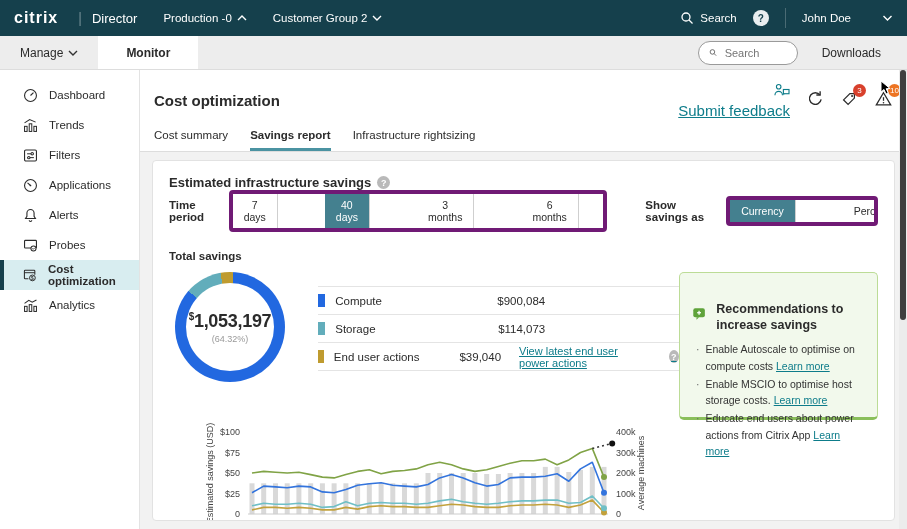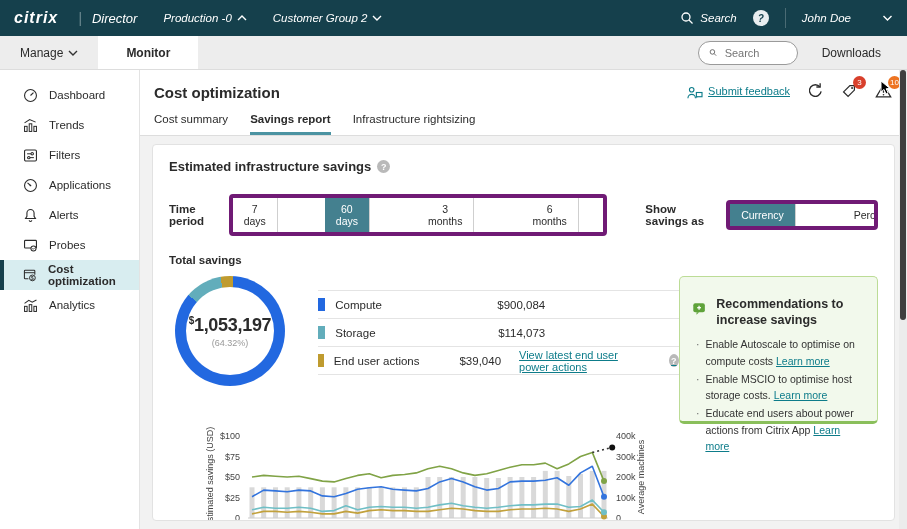--- a/index.html
+++ b/index.html
@@ -1,19 +1,19 @@
 <!DOCTYPE html>
 <html><head>
 <meta charset="utf-8">
 <style>
   html,body{margin:0;padding:0;}
   body{width:907px;height:529px;overflow:hidden;font-family:"Liberation Sans",sans-serif;
        color:#2b2b2b;background:#f2f2f2;position:relative;font-size:12px;}
   
-  .topbar{height:36px;background:#15404c;display:flex;align-items:center;color:#fff;padding:0 14px;box-sizing:border-box;font-style:italic;}
+  .topbar{height:36px;background:#15404c;display:flex;align-items:center;color:#fff;padding:0 14px;box-sizing:border-box;}
   .brand{font-size:16px;letter-spacing:1px;font-weight:bold;margin-right:10px;}
   .tb-sep{color:#6d8a92;margin:0 10px;font-size:14px;}
   .tb-product{font-size:13px;margin-right:26px;}
   .tb-item{display:flex;align-items:center;gap:5px;font-size:11.5px;margin-right:26px;cursor:pointer;}
   .tb-right{margin-left:auto;display:flex;align-items:center;gap:16px;}
   .tb-search{display:flex;align-items:center;gap:6px;font-size:11.5px;}
   .help-circle{width:16px;height:16px;border-radius:50%;background:#e9eef0;color:#15404c;
                font-size:10px;font-weight:bold;display:flex;align-items:center;justify-content:center;}
   .tb-vsep{width:1px;height:20px;background:#4a6b74;}
   
@@ -30,36 +30,36 @@
   .shell{display:flex;height:459px;}
   .sidebar{width:140px;background:#fff;border-right:1px solid #e3e3e3;box-sizing:border-box;padding-top:10px;}
   .side-item{display:flex;align-items:center;gap:10px;height:30px;padding-left:18px;font-size:11.5px;cursor:pointer;border-left:4px solid transparent;}
   .side-item.active{background:#d8edf0;border-left:4px solid #15404c;font-weight:bold;}
   .content{flex:1;display:flex;flex-direction:column;overflow:hidden;}
   
   .c-header{background:#fff;border-bottom:1px solid #ddd;padding:12px 14px 0 14px;}
   .title-row{display:flex;align-items:center;}
   .page-title{font-size:15px;font-weight:bold;}
   .hdr-actions{margin-left:auto;display:flex;align-items:center;gap:16px;}
-  .feedback{display:flex;align-items:flex-start;gap:5px;color:#0d7c8a;font-size:11px;cursor:pointer;}
+  .feedback{display:flex;align-items:flex-end;gap:5px;color:#0d7c8a;font-size:15px;cursor:pointer;flex-direction:column;}
   .feedback span{text-decoration:underline;}
   .icon-badge{position:relative;cursor:pointer;}
   .badge{position:absolute;top:-6px;right:-8px;min-width:13px;height:13px;border-radius:7px;color:#fff;
          font-size:8px;display:flex;align-items:center;justify-content:center;padding:0 2px;box-sizing:border-box;}
   .badge.red{background:#d8402c;}
   .badge.orange{background:#ed7422;}
   .tabs{display:flex;gap:22px;margin-top:10px;}
   .tab{font-size:11.5px;padding-bottom:7px;cursor:pointer;border-bottom:3px solid transparent;}
   .tab.active{font-weight:bold;border-bottom:3px solid #4b93a2;}
   
   .card{background:#fff;border:1px solid #e2e2e2;border-radius:4px;margin:8px 12px;padding:14px 16px;flex:1;overflow:hidden;}
   .card-title{font-size:13px;font-weight:bold;display:flex;align-items:center;gap:6px;}
   .help-dot{width:13px;height:13px;border-radius:50%;background:#b9b9b9;color:#fff;font-size:9px;font-weight:bold;
             display:inline-flex;align-items:center;justify-content:center;}
-  .controls-row{display:flex;align-items:center;gap:10px;margin-top:20px;font-size:11.5px;}
+  .controls-row{display:flex;align-items:center;gap:10px;margin-top:0;font-size:11.5px;}
   .seg{display:flex;border:4px solid #701a75;border-radius:4px;overflow:hidden;gap:47px;}
   .seg button{border:none;background:#fff;font-size:10.5px;padding:5px 11px;cursor:pointer;border-right:1px solid #cfcfcf;
               font-family:"Liberation Sans",sans-serif;color:#2b2b2b;}
   .seg button:last-child{border-right:none;}
   .seg button.active{background:#44808f;color:#fff;}
   .show-label{margin-left:28px;font-weight:bold;}
   
   .section-label{font-size:11.5px;font-weight:bold;margin-top:18px;}
   .savings-row{display:flex;margin-top:10px;}
   .donut-wrap{width:150px;display:flex;justify-content:flex-start;}
@@ -71,21 +71,21 @@
   .donut-pct{font-size:9px;color:#999;margin-top:2px;}
   .breakdown{width:400px;margin-left:14px;margin-top:14px;border-top:1px solid #e4e4e4;}
   .bd-row{display:flex;align-items:center;height:27px;border-bottom:1px solid #e4e4e4;font-size:11.5px;}
   .bd-swatch{width:7px;height:13px;margin-right:10px;}
   .bd-label{width:140px;}
   .bd-value{width:70px;text-align:right;}
   .bd-link{margin-left:18px;color:#0d7c8a;text-decoration:underline;font-size:11px;cursor:pointer;display:flex;align-items:center;gap:18px;}
   .bd-link .help-dot{text-decoration:none;}
   
   .rec-card{margin-left:auto;width:218px;background:#f2f9ec;border:1px solid #bcdc96;border-bottom:3px solid #8abf5b;
-            border-radius:5px;padding:20px 12px;box-sizing:border-box;height:148px;}
+            border-radius:5px;padding:29px 12px;box-sizing:border-box;height:148px;}
   .rec-head{display:flex;gap:9px;}
   .rec-title{font-size:12.5px;font-weight:bold;line-height:1.25;}
   .rec-list{margin:8px 0 0 4px;padding:0;list-style:none;font-size:10.5px;line-height:1.55;color:#333;}
   .rec-list li{display:flex;gap:6px;margin-bottom:2px;}
   .rec-list .dot{color:#666;}
   .learn{color:#0d7c8a;text-decoration:underline;cursor:pointer;}
   
   .trend-title{font-size:11.5px;font-weight:bold;margin-top:16px;}
   
   .scrollbar{position:absolute;right:0;top:70px;width:8px;height:459px;background:#ececec;}
@@ -273,21 +273,21 @@
     <div class="card">
       <div class="card-title">
         <span>Estimated infrastructure savings</span>
         <span class="help-dot">?</span>
       </div>
 
       <div class="controls-row">
         <span style="font-weight:bold">Time period</span>
         <span class="seg" id="seg-period">
             <button>7 days</button>
-            <button class="active">60 days</button>
+            <button class="active">40 days</button>
             <button>3 months</button>
             <button>6 months</button>
             <button>1 year</button>
           </span>
         <span class="show-label">Show savings as</span>
         <span class="seg" id="seg-mode">
             <button class="active">Currency</button>
             <button>Percentage</button>
           </span>
       </div>

